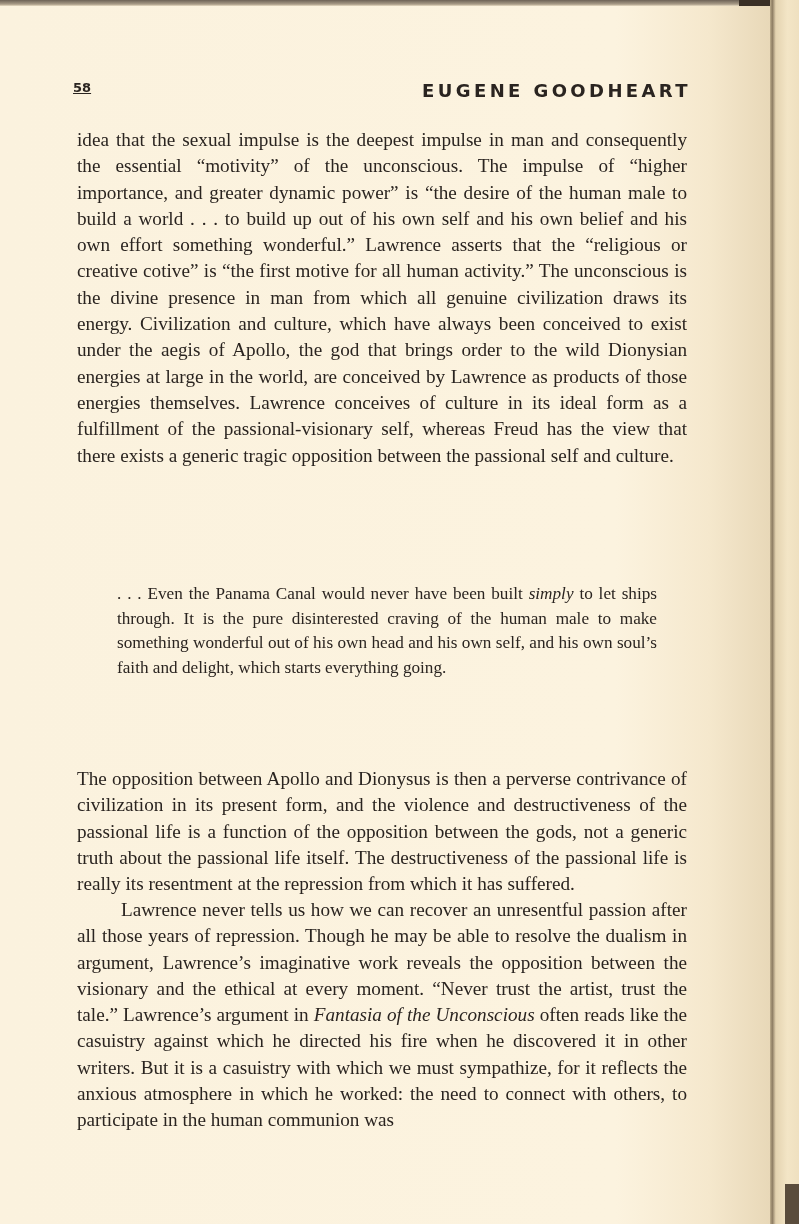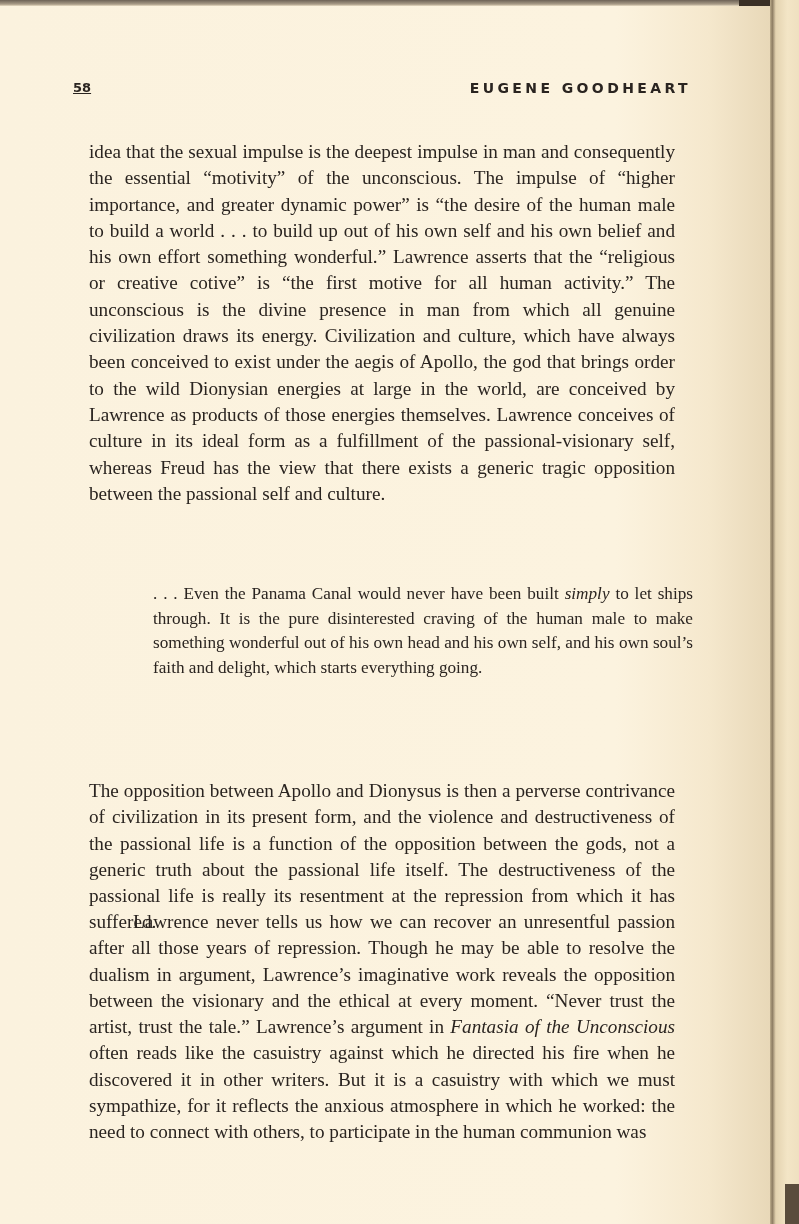--- a/index.html
+++ b/index.html
@@ -29,33 +29,32 @@
   .gutter::after {
     content: ""; position: absolute; right: 0; bottom: 0; width: 14px; height: 40px;
     background: #5a4c3c;
   }
   .running-head {
     position: absolute; left: 73px; top: 80px; width: 618px; height: 20px;
     font-family: "DejaVu Sans", "Liberation Sans", sans-serif;
     font-weight: bold;
   }
   .folio { position: absolute; left: 0; top: 0; font-size: 13px; letter-spacing: 0px; text-decoration: underline; }
-  .author { position: absolute; right: 0; top: 0; font-size: 14px; letter-spacing: 3.4px; }
+  .author { position: absolute; right: 0; top: 0; font-size: 18px; letter-spacing: 3.4px; }
   .text {
     position: absolute; left: 73px; width: 618px;
     font-size: 19.2px; line-height: 26.3px;
     text-align: justify; text-align-last: left;
   }
-  .text p { margin: 16px; }
+  .text p { margin: 4px; }
   .p1 { top: 123px; }
   .quote {
     position: absolute; left: 117px; width: 540px; top: 565px;
     font-size: 17.2px; line-height: 24.5px;
     text-align: justify;
-    margin-left: 36px;
   }
   .p2 { top: 762px; }
   .p3 { top: 893px; }
   .indent { text-indent: 44px; }
   em { font-style: italic; }
 </style>
 </head>
 <body>
 
 <div class="top-edge"></div>

